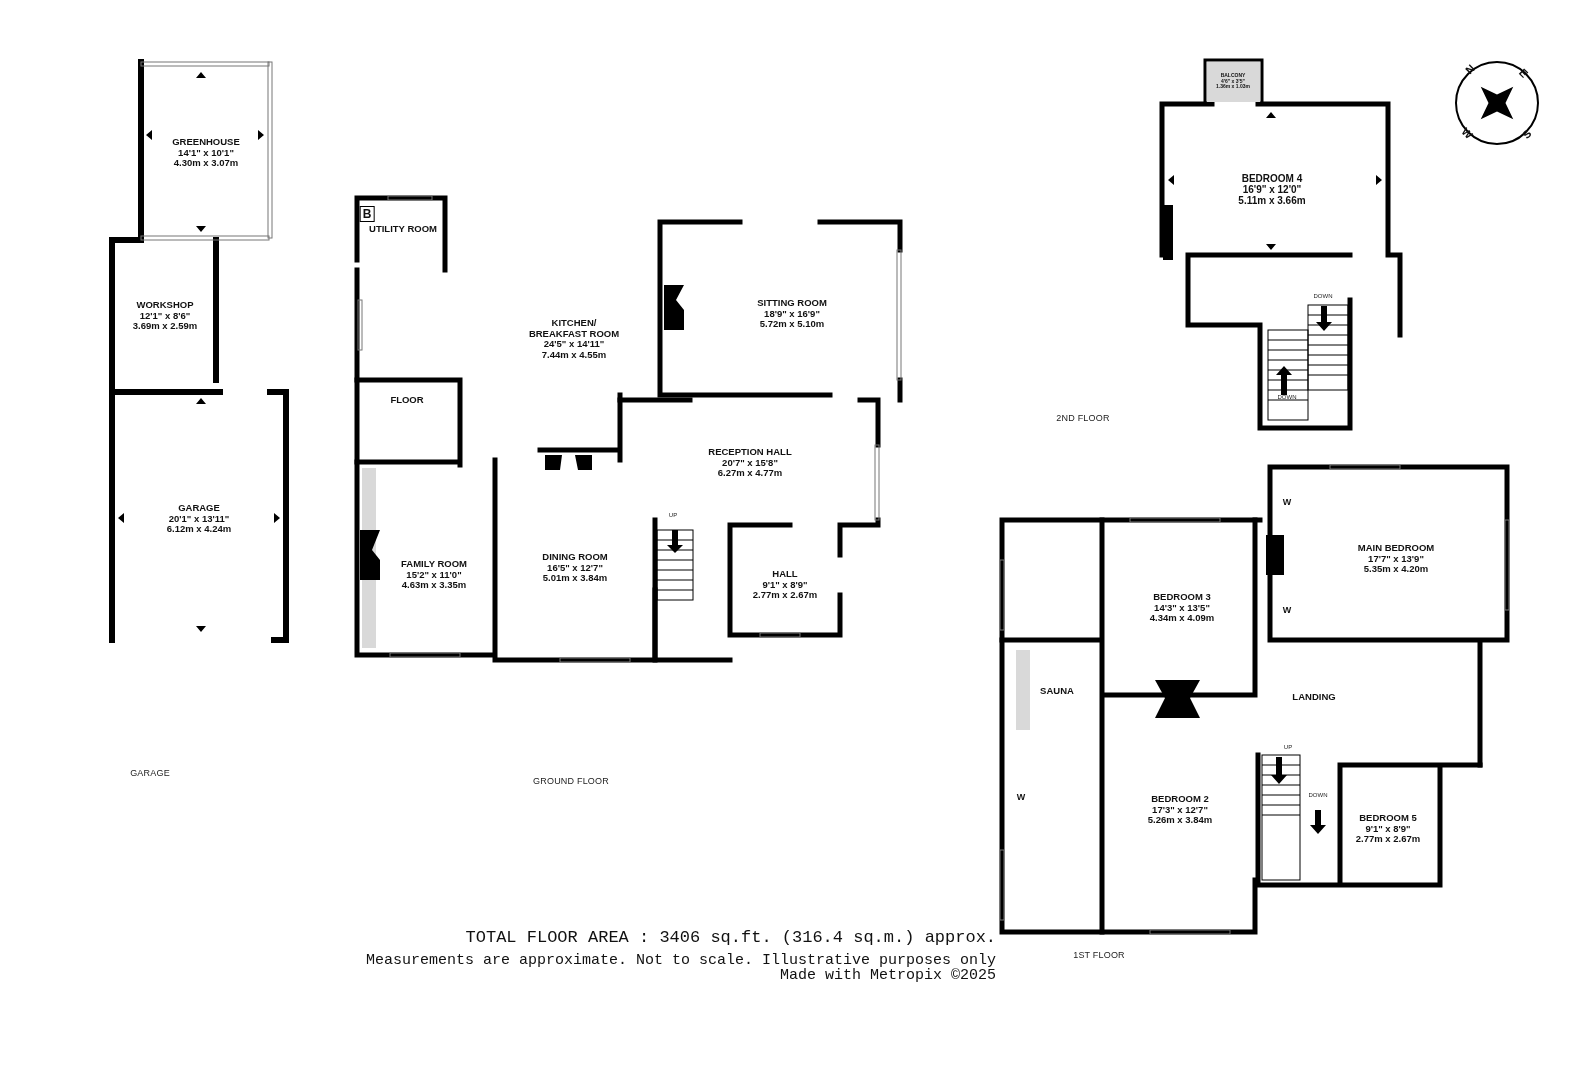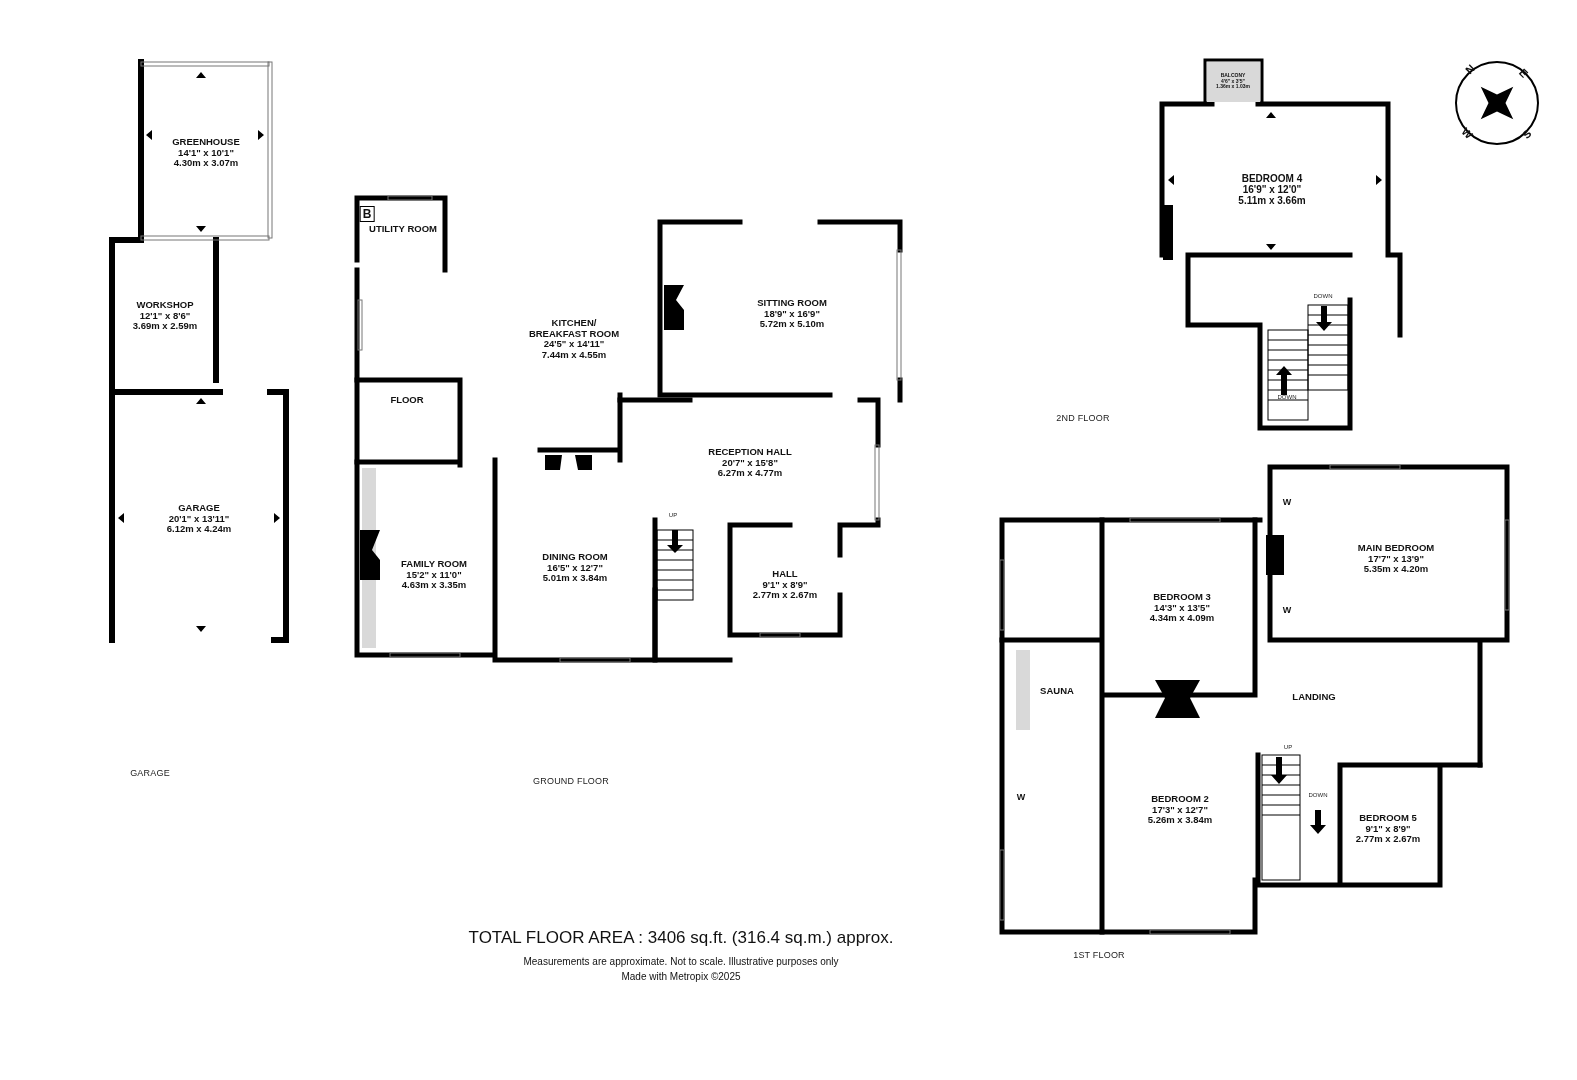--- a/index.html
+++ b/index.html
@@ -5,23 +5,23 @@
   html, body { margin:0; padding:0; background:#ffffff; }
   body { width:1577px; height:1080px; position:relative; overflow:hidden; font-family:"Liberation Sans", sans-serif; color:#111; }
   svg.plan { position:absolute; left:0; top:0; }
   .room-label { position:absolute; text-align:center; font-family:"Liberation Sans", sans-serif; font-size:9.5px; line-height:10.5px; font-weight:bold; color:#111; transform:translateX(-50%); white-space:nowrap; }
   .room-label .name { display:block; }
   .room-label .imp, .room-label .met { display:block; font-weight:bold; }
   .room-label.small { font-size:5px; line-height:5.5px; }
   .tag { position:absolute; font-family:"Liberation Sans", sans-serif; font-size:9px; font-weight:bold; color:#111; transform:translateX(-50%); }
   .tiny { position:absolute; font-family:"Liberation Sans", sans-serif; font-size:6px; color:#222; transform:translateX(-50%); }
   .floor-caption { position:absolute; font-family:"Liberation Sans", sans-serif; font-size:9px; color:#222; transform:translateX(-50%); letter-spacing:0.2px; }
-  .footer { position:absolute; left:681px; top:928px; transform:translateX(-50%); text-align:center; font-family:Liberation Sans, sans-serif; }
+  .footer { position:absolute; left:681px; top:928px; transform:translateX(-50%); text-align:right; font-family:Liberation Mono, monospace; }
   .footer .total { font-size:17px; color:#111; margin-bottom:6px; white-space:nowrap; }
-  .footer .note { font-size:10px; color:#111; line-height:15px; white-space:nowrap; }
+  .footer .note { font-size:15px; color:#111; line-height:15px; white-space:nowrap; }
   .compass-letter { position:absolute; font-family:"Liberation Sans", sans-serif; font-size:11px; font-weight:bold; color:#111; }
 </style>
 </head>
 <body>
 
 <svg class="plan" width="1577" height="1080" viewBox="0 0 1577 1080">
   <g stroke="#000" stroke-width="6" fill="none" stroke-linecap="square">
 
     <g>
 

